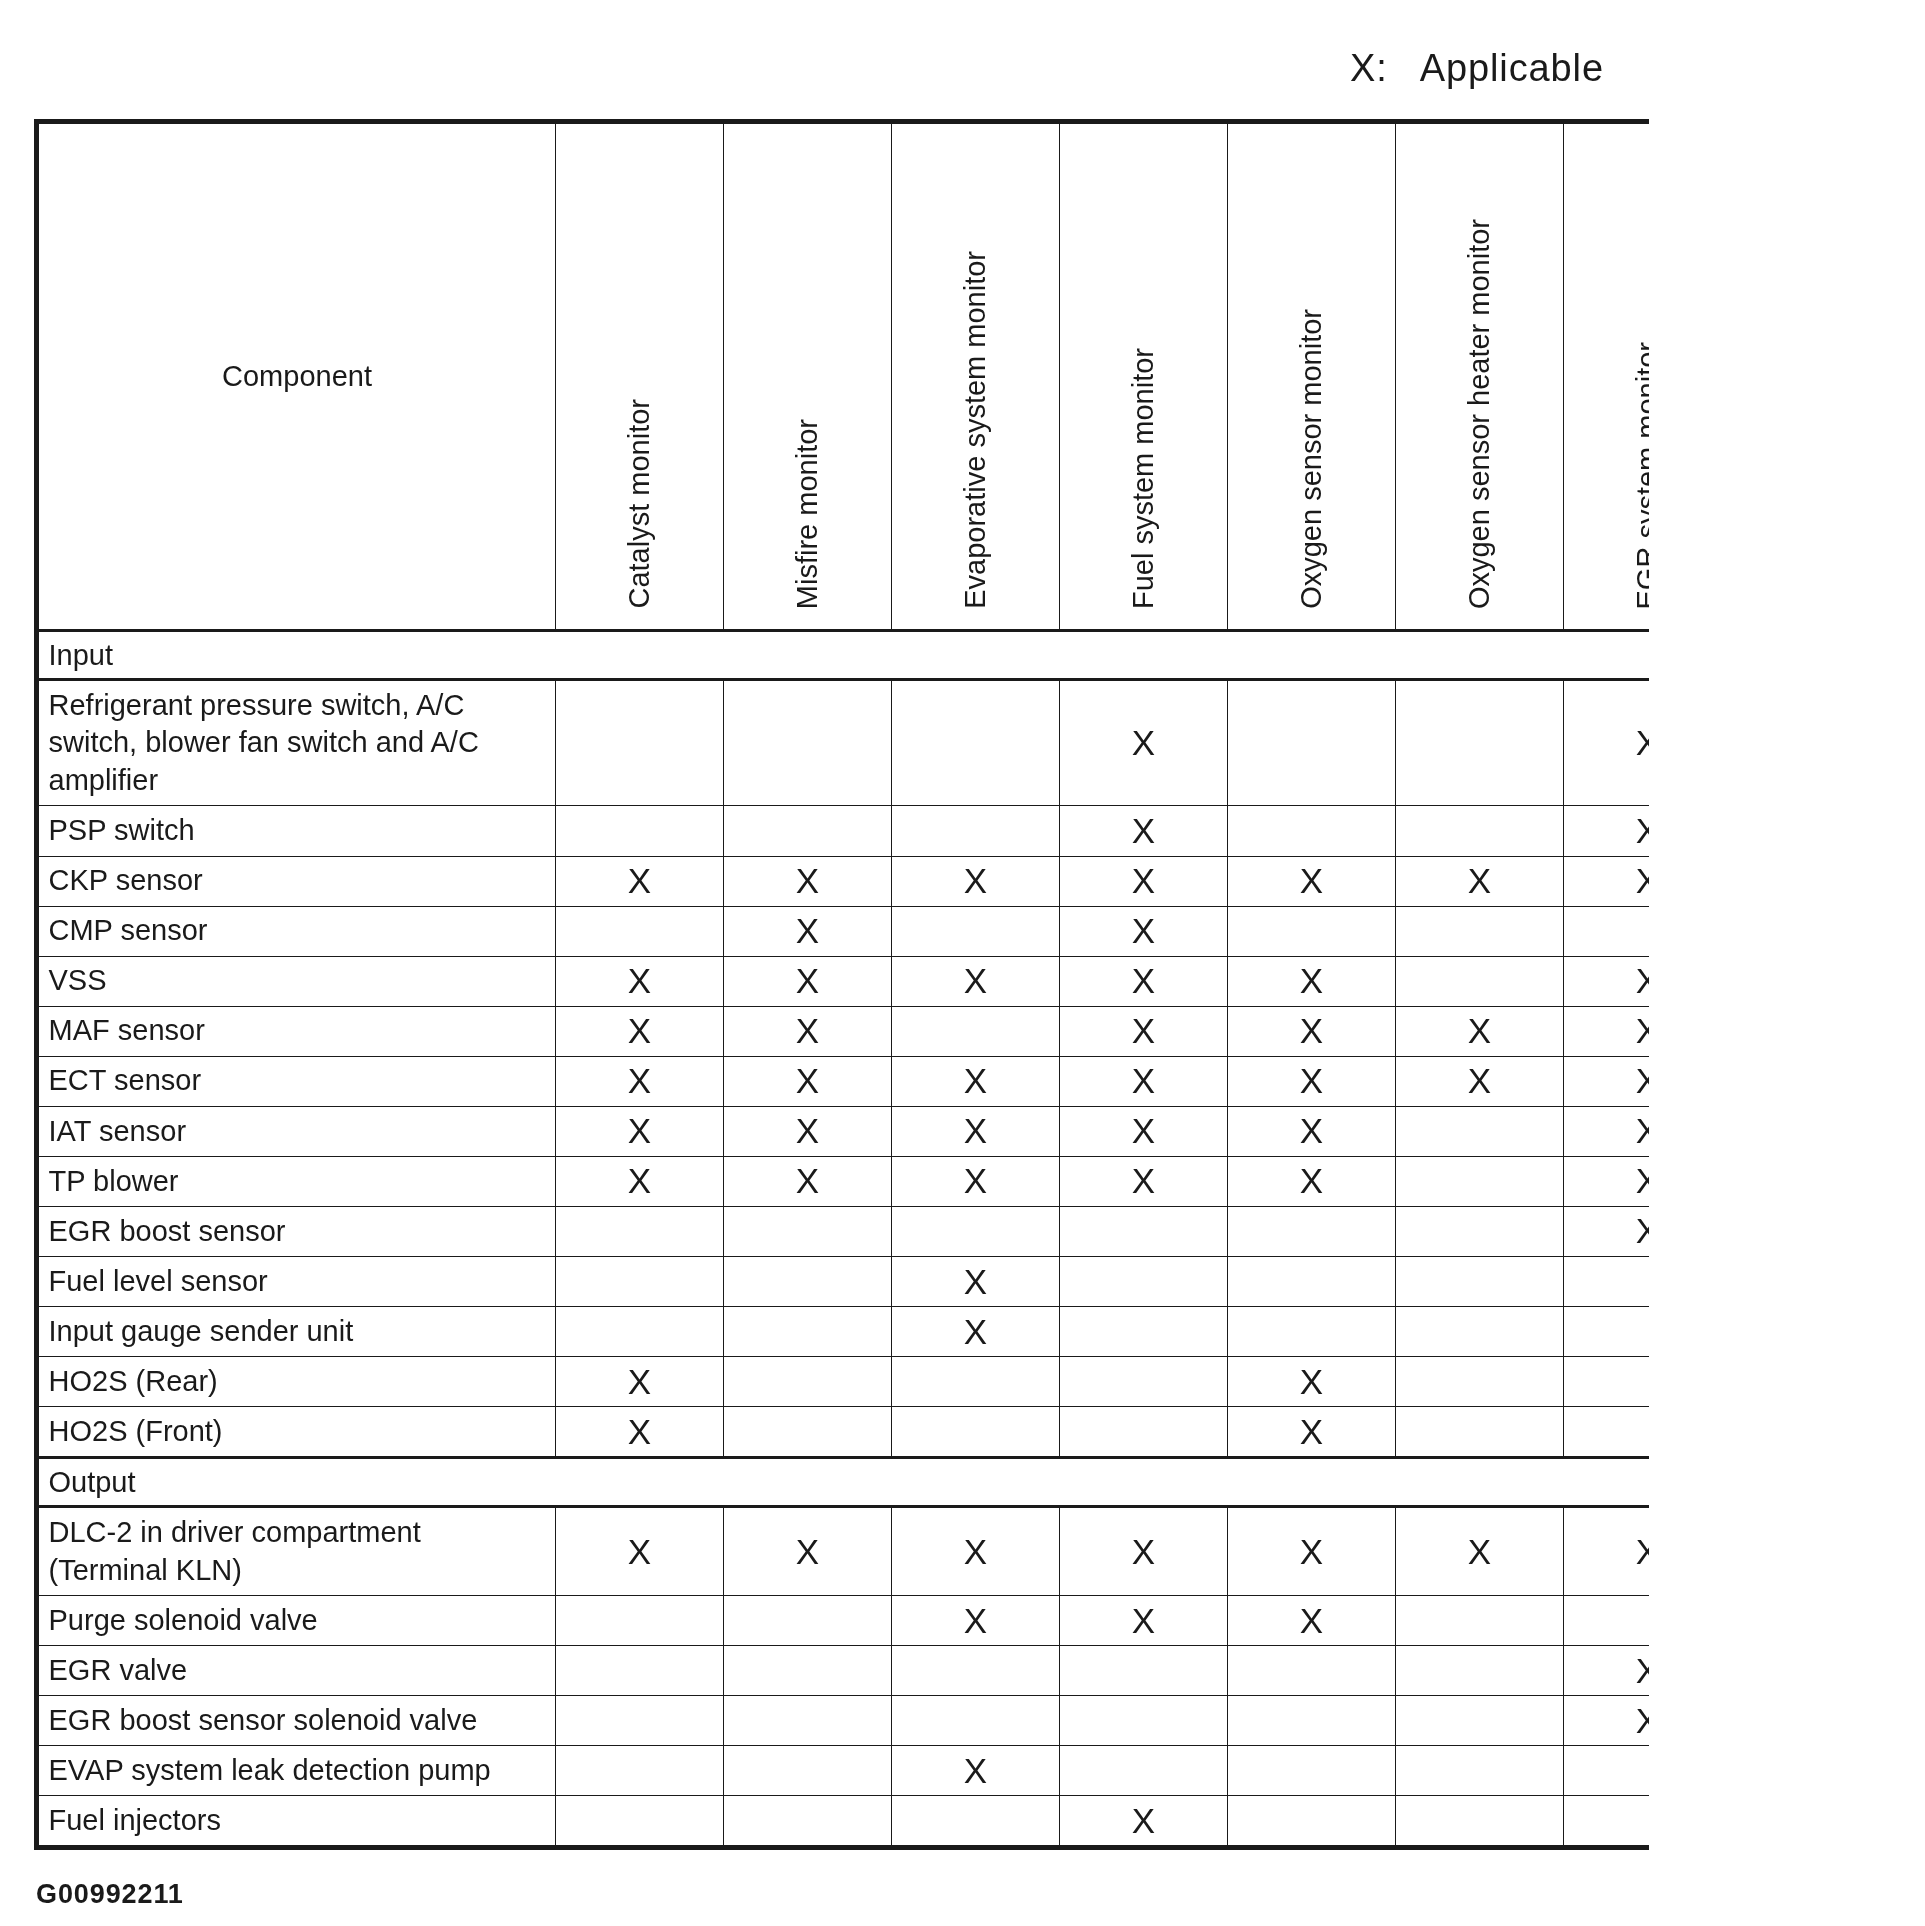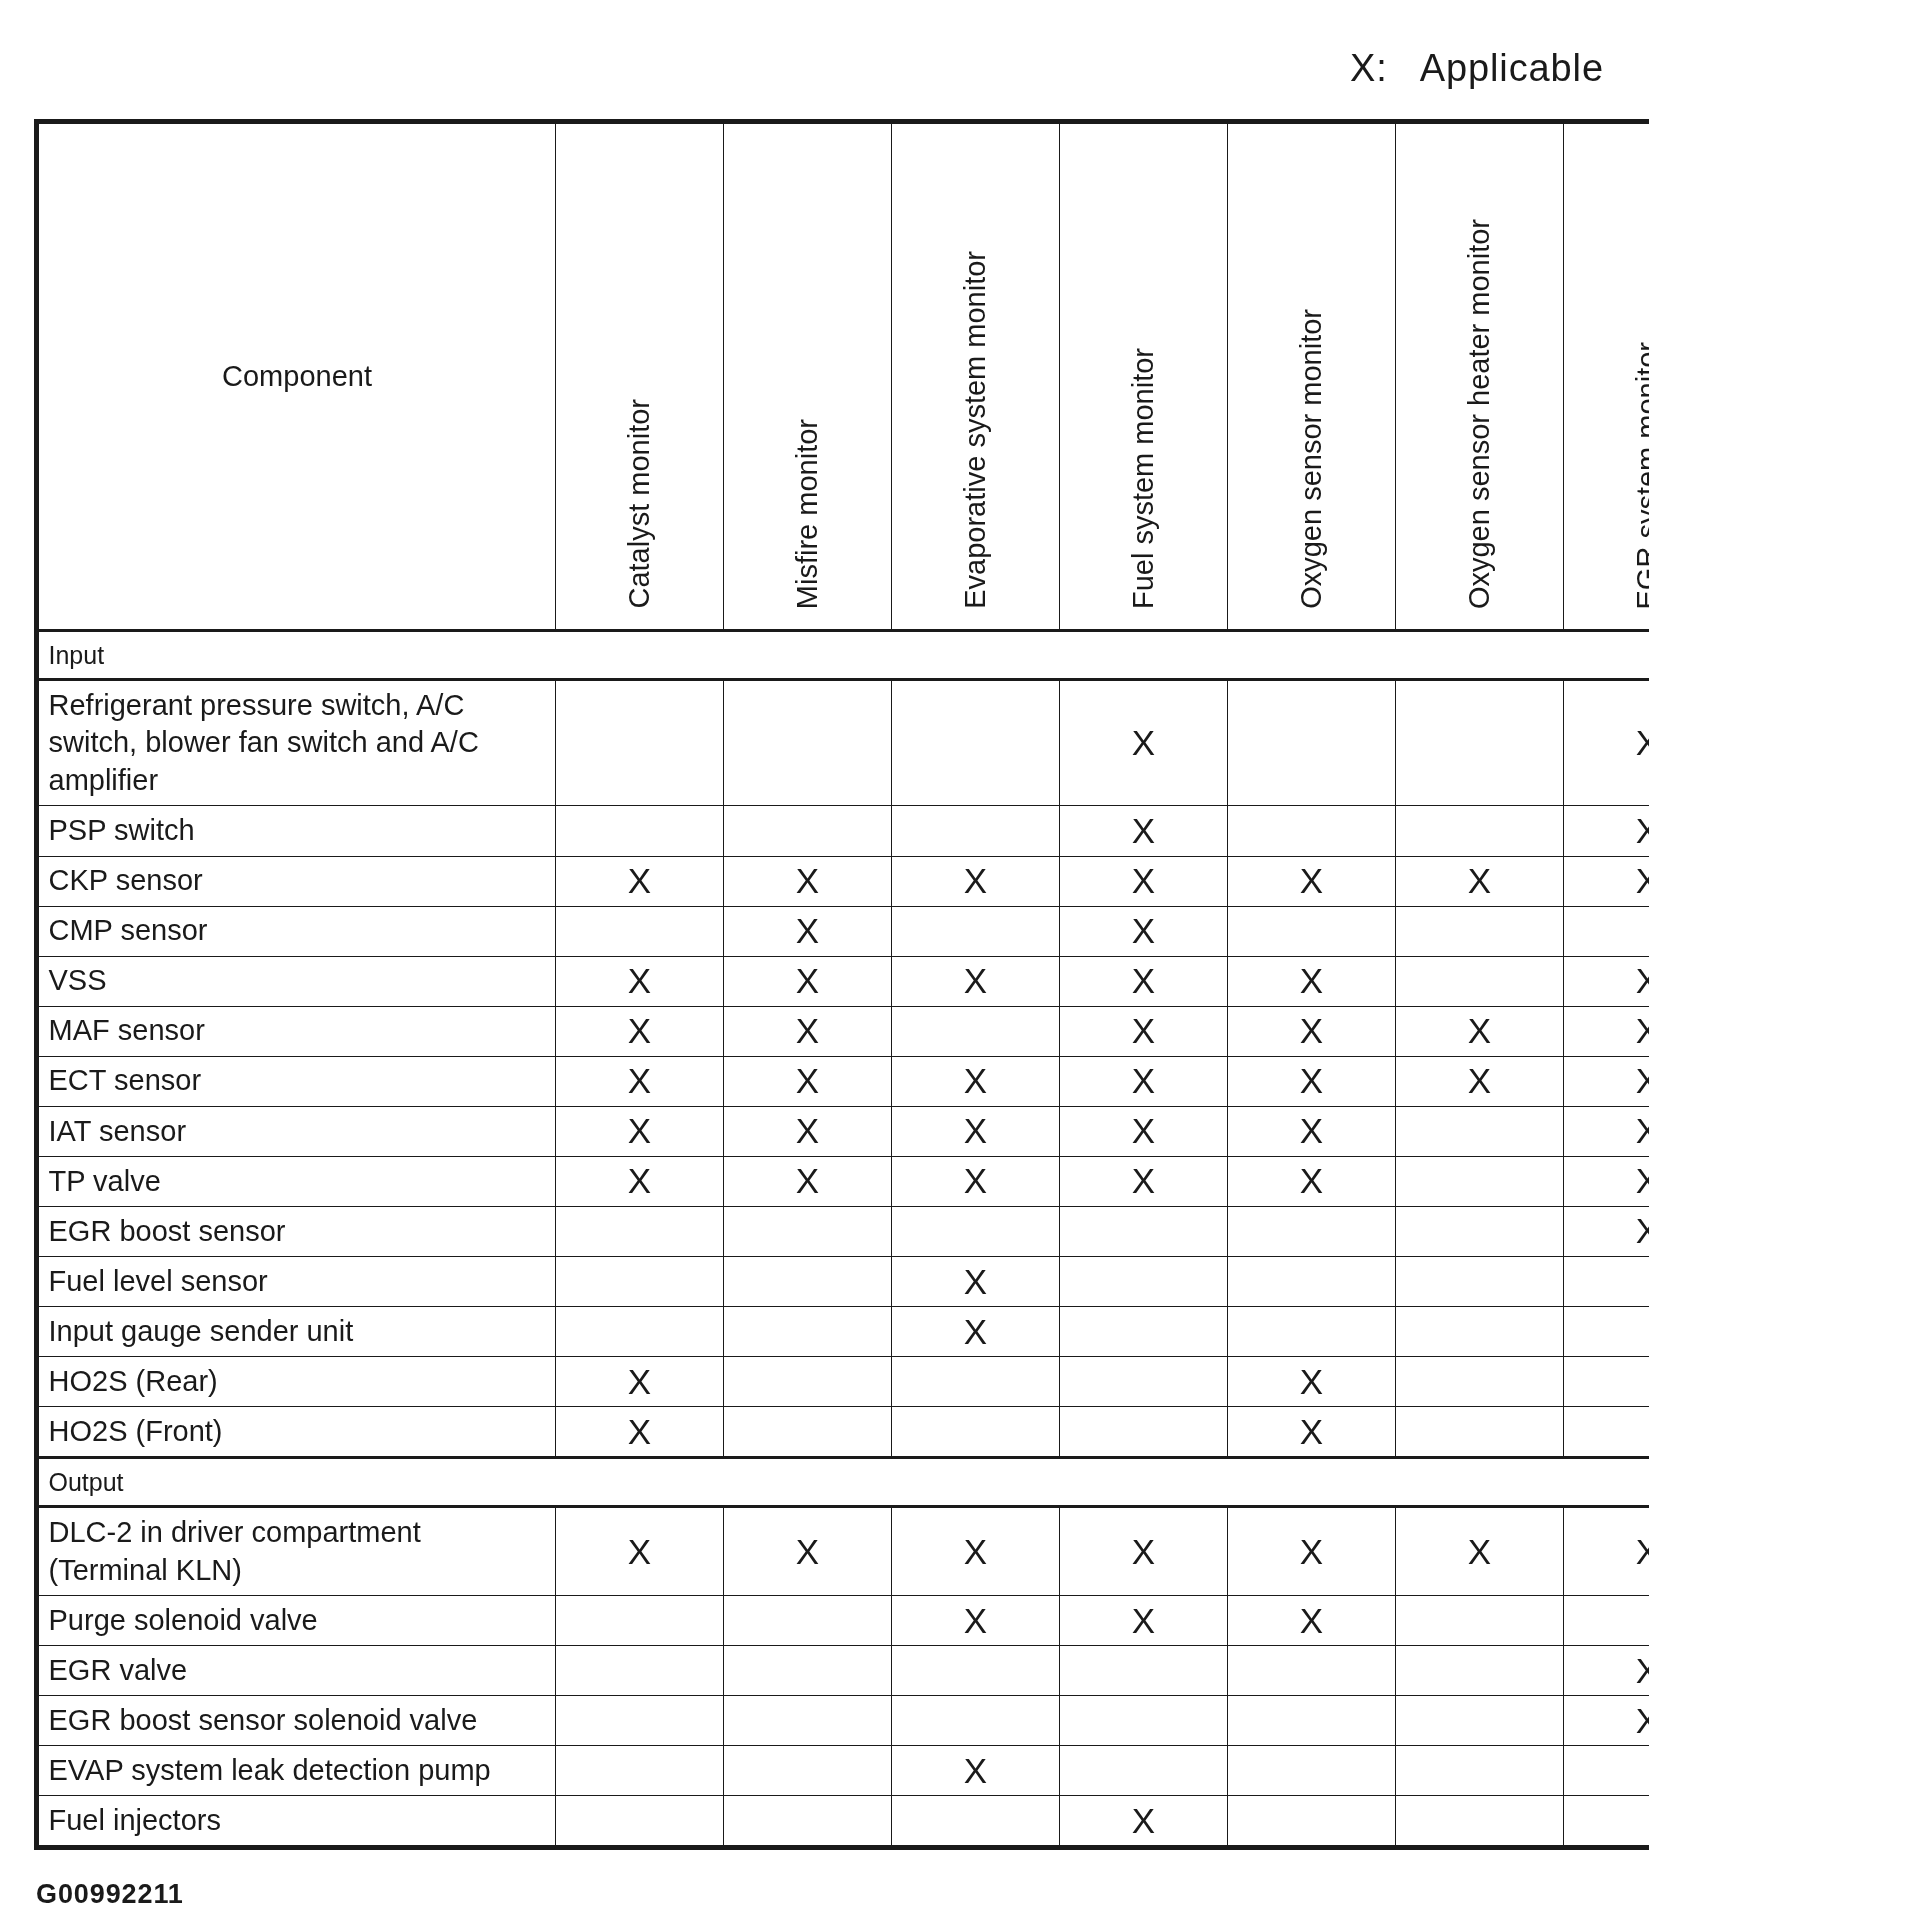--- a/index.html
+++ b/index.html
@@ -59,21 +59,21 @@
     display: inline-block;
     writing-mode: vertical-rl;
     transform: rotate(180deg);
     font-size: 29px;
     line-height: 1.1;
     white-space: nowrap;
   }
   
   tr.section-row td {
     height: 49px;
-    font-size: 25px;
+    font-size: 29px;
     text-align: left;
     padding: 3.8px 9.5px;
     border-top: 3.8px solid #1a1a1a;
     border-bottom: 3.8px solid #1a1a1a;
   }
   
   td.comp {
     font-size: 29px;
     text-align: left;
     padding: 5.7px 9.5px;
@@ -217,21 +217,21 @@
           <td class="mark">X</td>
           <td class="mark">X</td>
           <td class="mark">X</td>
           <td class="mark">X</td>
           <td class="mark">X</td>
           <td class="mark"></td>
           <td class="mark">X</td>
           <td class="mark">X</td>
         </tr>
         <tr>
-          <td class="comp">TP valve</td>
+          <td class="comp">TP blower</td>
           <td class="mark">X</td>
           <td class="mark">X</td>
           <td class="mark">X</td>
           <td class="mark">X</td>
           <td class="mark">X</td>
           <td class="mark"></td>
           <td class="mark">X</td>
           <td class="mark"></td>
         </tr>
         <tr>

